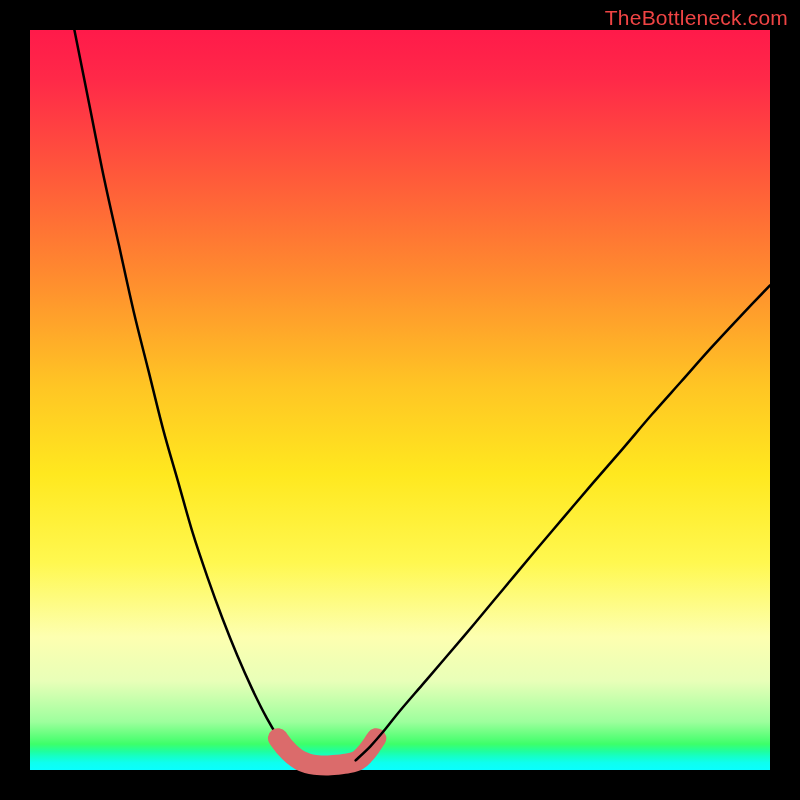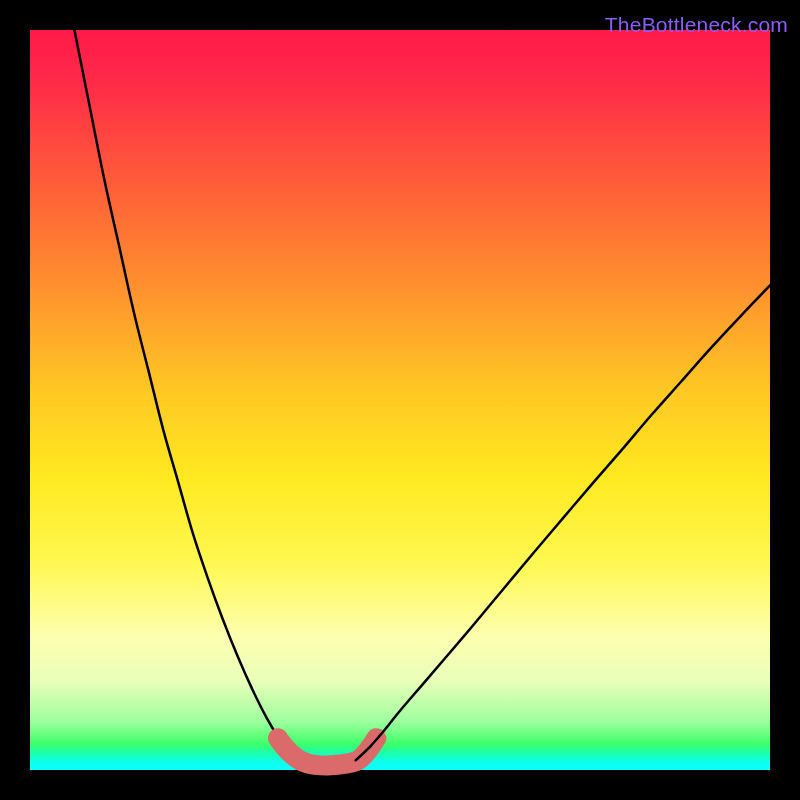--- a/index.html
+++ b/index.html
@@ -31,23 +31,23 @@
       #6dff82 95%,
       #3dff6a 96.5%,
       #1effa0 97.5%,
       #15ffc9 98.2%,
       #0effee 99%,
       #0affff 100%
     );
   }
   .watermark {
     position: absolute;
-    top: 13px;
+    top: 6px;
     right: 12px;
-    color: #8b5cf6;
+    color: #ef4444;
     font-size: 21px;
     letter-spacing: 0.2px;
     font-weight: 400;
     user-select: none;
   }
   svg.plot {
     position: absolute;
     left: 30px;
     top: 30px;
     width: 740px;

